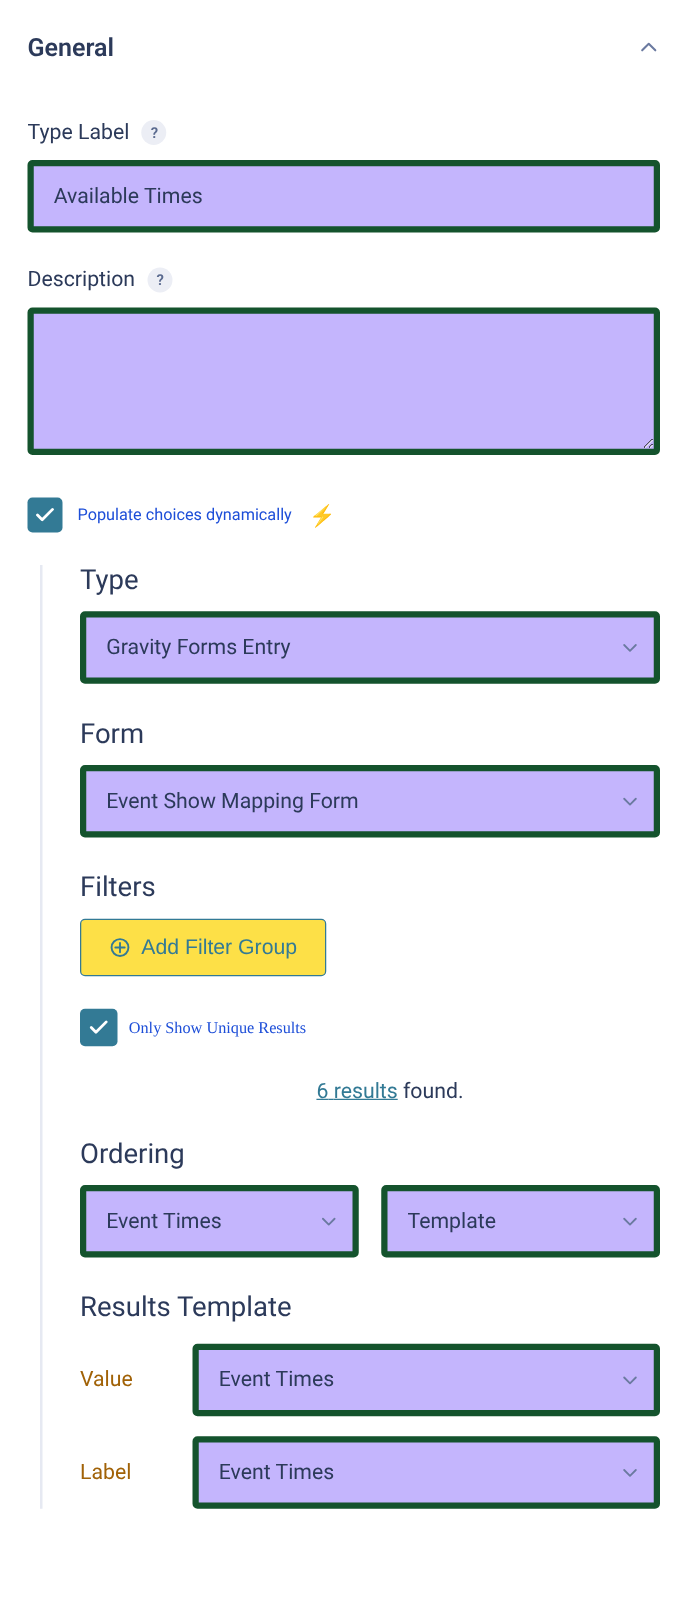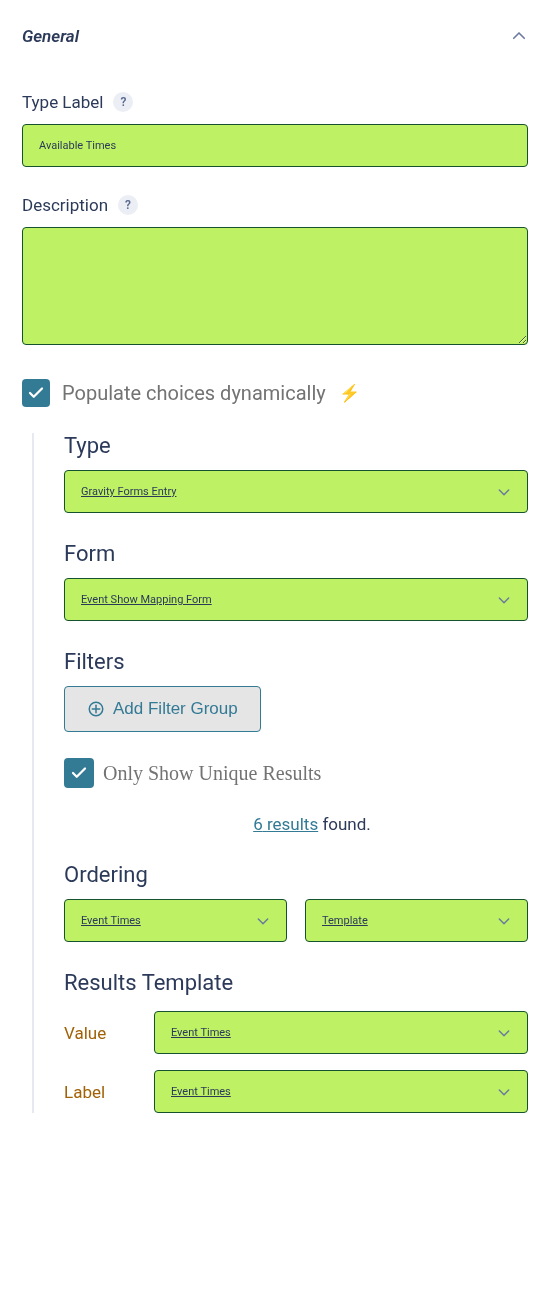--- a/index.html
+++ b/index.html
@@ -14,24 +14,23 @@
 
     
     .section-header {
       display: flex;
       align-items: center;
       justify-content: space-between;
       cursor: pointer;
       padding: 8px 0 18px 0;
     }
     .section-title {
-      font-size: 17px;
+      font-size: 20px;
       font-weight: 600;
       color: #2c3a5a;
-      font-style: italic;
     }
     .chevron {
       width: 18px;
       height: 18px;
       color: #6b7aa0;
     }
     .chevron svg { display:block; }
 
     
     .field-row { margin-top: 28px; }
@@ -53,84 +52,83 @@
       background: #eceef5;
       color: #5a6a8f;
       font-size: 12px;
       font-weight: 600;
       cursor: pointer;
     }
 
     
     .text-input, .textarea-input, .select-input {
       width: 100%;
-      border: 1px solid #14532d;
+      border: 5px solid #14532d;
       border-radius: 4px;
-      background: #bef264;
+      background: #c4b5fd;
       padding: 14px 16px;
-      font-size: 11px;
+      font-size: 17px;
       color: #2c3a5a;
       font-family: inherit;
     }
     .textarea-input {
       height: 118px;
       resize: both;
     }
 
     
     .checkbox-row { display:flex; align-items:center; gap:12px; margin-top: 30px; }
     .checkbox-box {
       width: 28px; height: 28px;
       border-radius: 4px;
       background: #337a95;
       display:flex; align-items:center; justify-content:center;
       cursor: pointer;
       flex-shrink:0;
     }
     .checkbox-box svg { width:18px; height:18px; color:#fff; display:block; }
-    .checkbox-label { font-size: 20px; color:#737373; }
+    .checkbox-label { font-size: 13px; color:#1d4ed8; }
     .bolt-icon { color:#e56b30; font-size:17px; margin-left:2px; }
 
     
     .indent-group {
       margin-top: 26px;
       margin-left: 10px;
       border-left: 2px solid #e6e9f2;
       padding-left: 30px;
     }
     .sub-field { margin-top: 28px; }
     .sub-field:first-child { margin-top: 0; }
     .sub-label { font-size: 22px; color:#2c3a5a; margin-bottom: 12px; }
 
     
     .select-wrap { position: relative; }
     .select-input {
       appearance: none;
       -webkit-appearance: none;
       padding-right: 48px;
       cursor: pointer;
-      text-decoration: underline;
     }
     .select-chevron {
       position: absolute;
       right: 16px; top: 50%;
       transform: translateY(-50%);
       color: #6b7aa0;
       pointer-events: none;
     }
     .select-chevron svg { width:16px; height:16px; display:block; }
 
     
     .filter-btn {
       display: inline-flex;
       align-items: center;
       gap: 8px;
       border: 1.5px solid #337a95;
       border-radius: 4px;
-      background: #e5e5e5;
+      background: #fde047;
       color: #337a95;
       font-size: 17px;
       font-weight: 500;
       padding: 12px 22px;
       cursor: pointer;
     }
     .plus-circle { width:18px; height:18px; display:block; }
 
     .unique-row { margin-top: 26px; display:flex; align-items:center; gap:9px;font-family:Liberation Serif, serif; }
     .unique-row .checkbox-box { width:30px; height:30px; }

